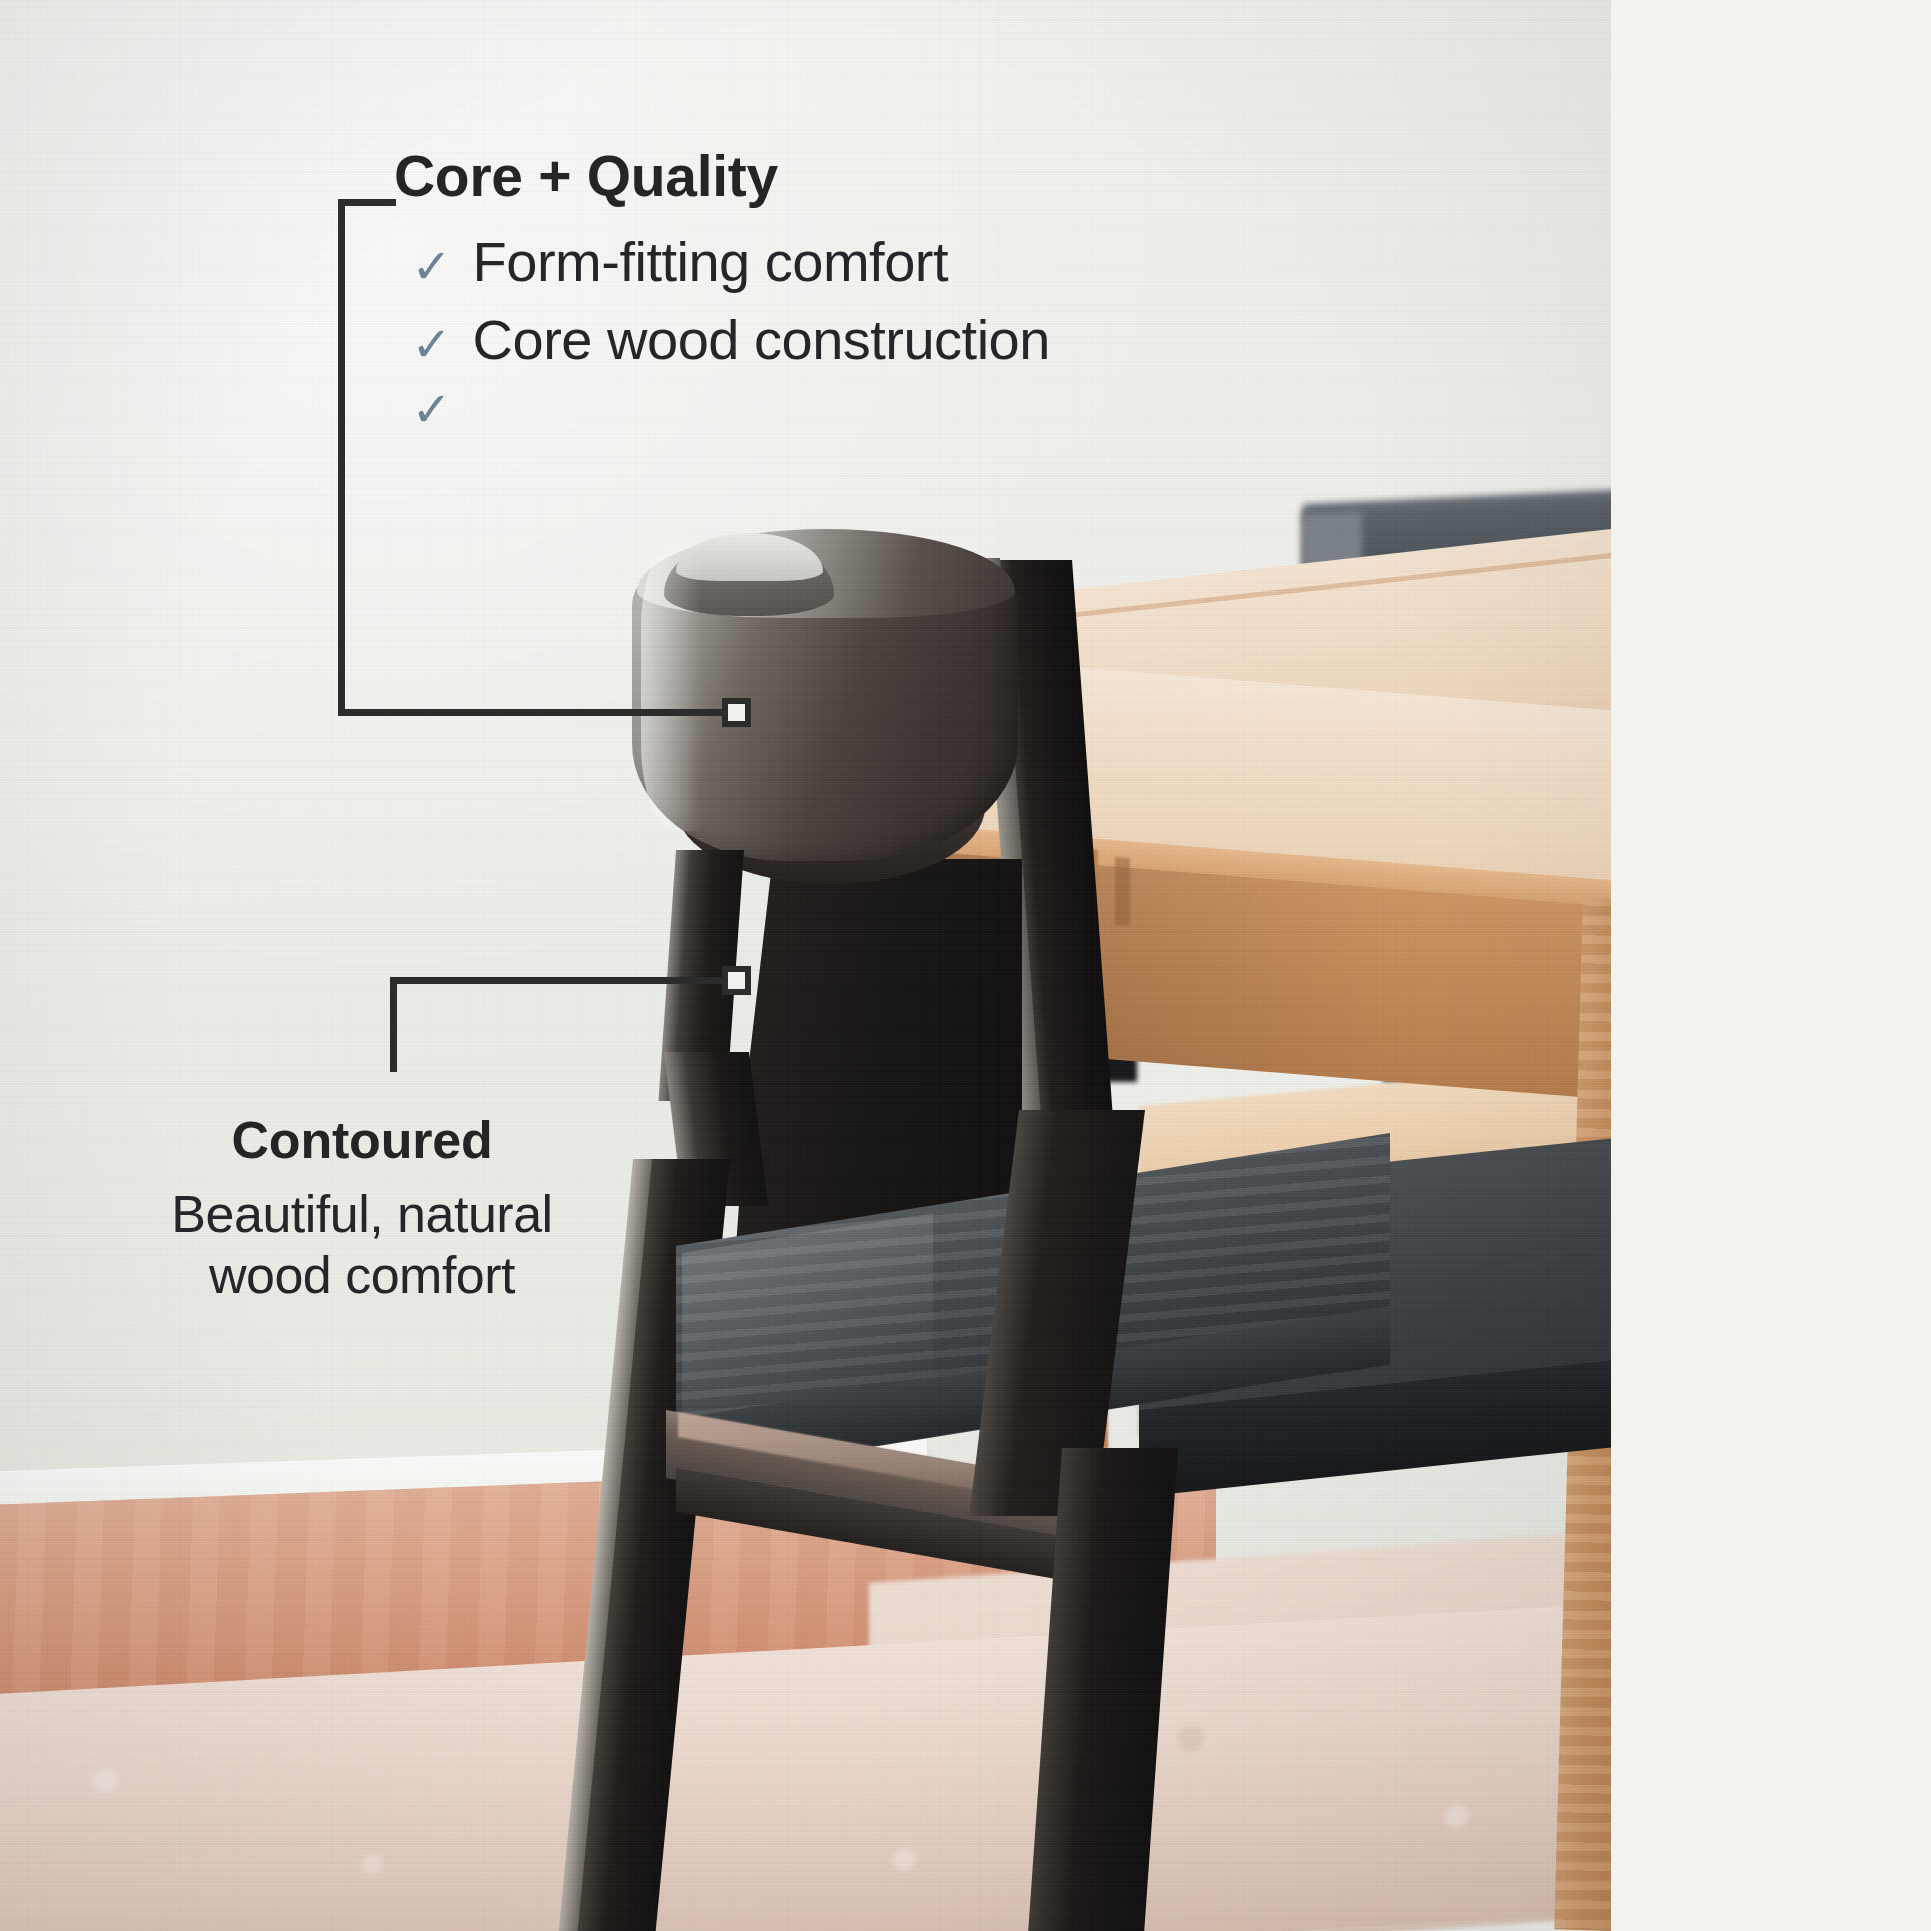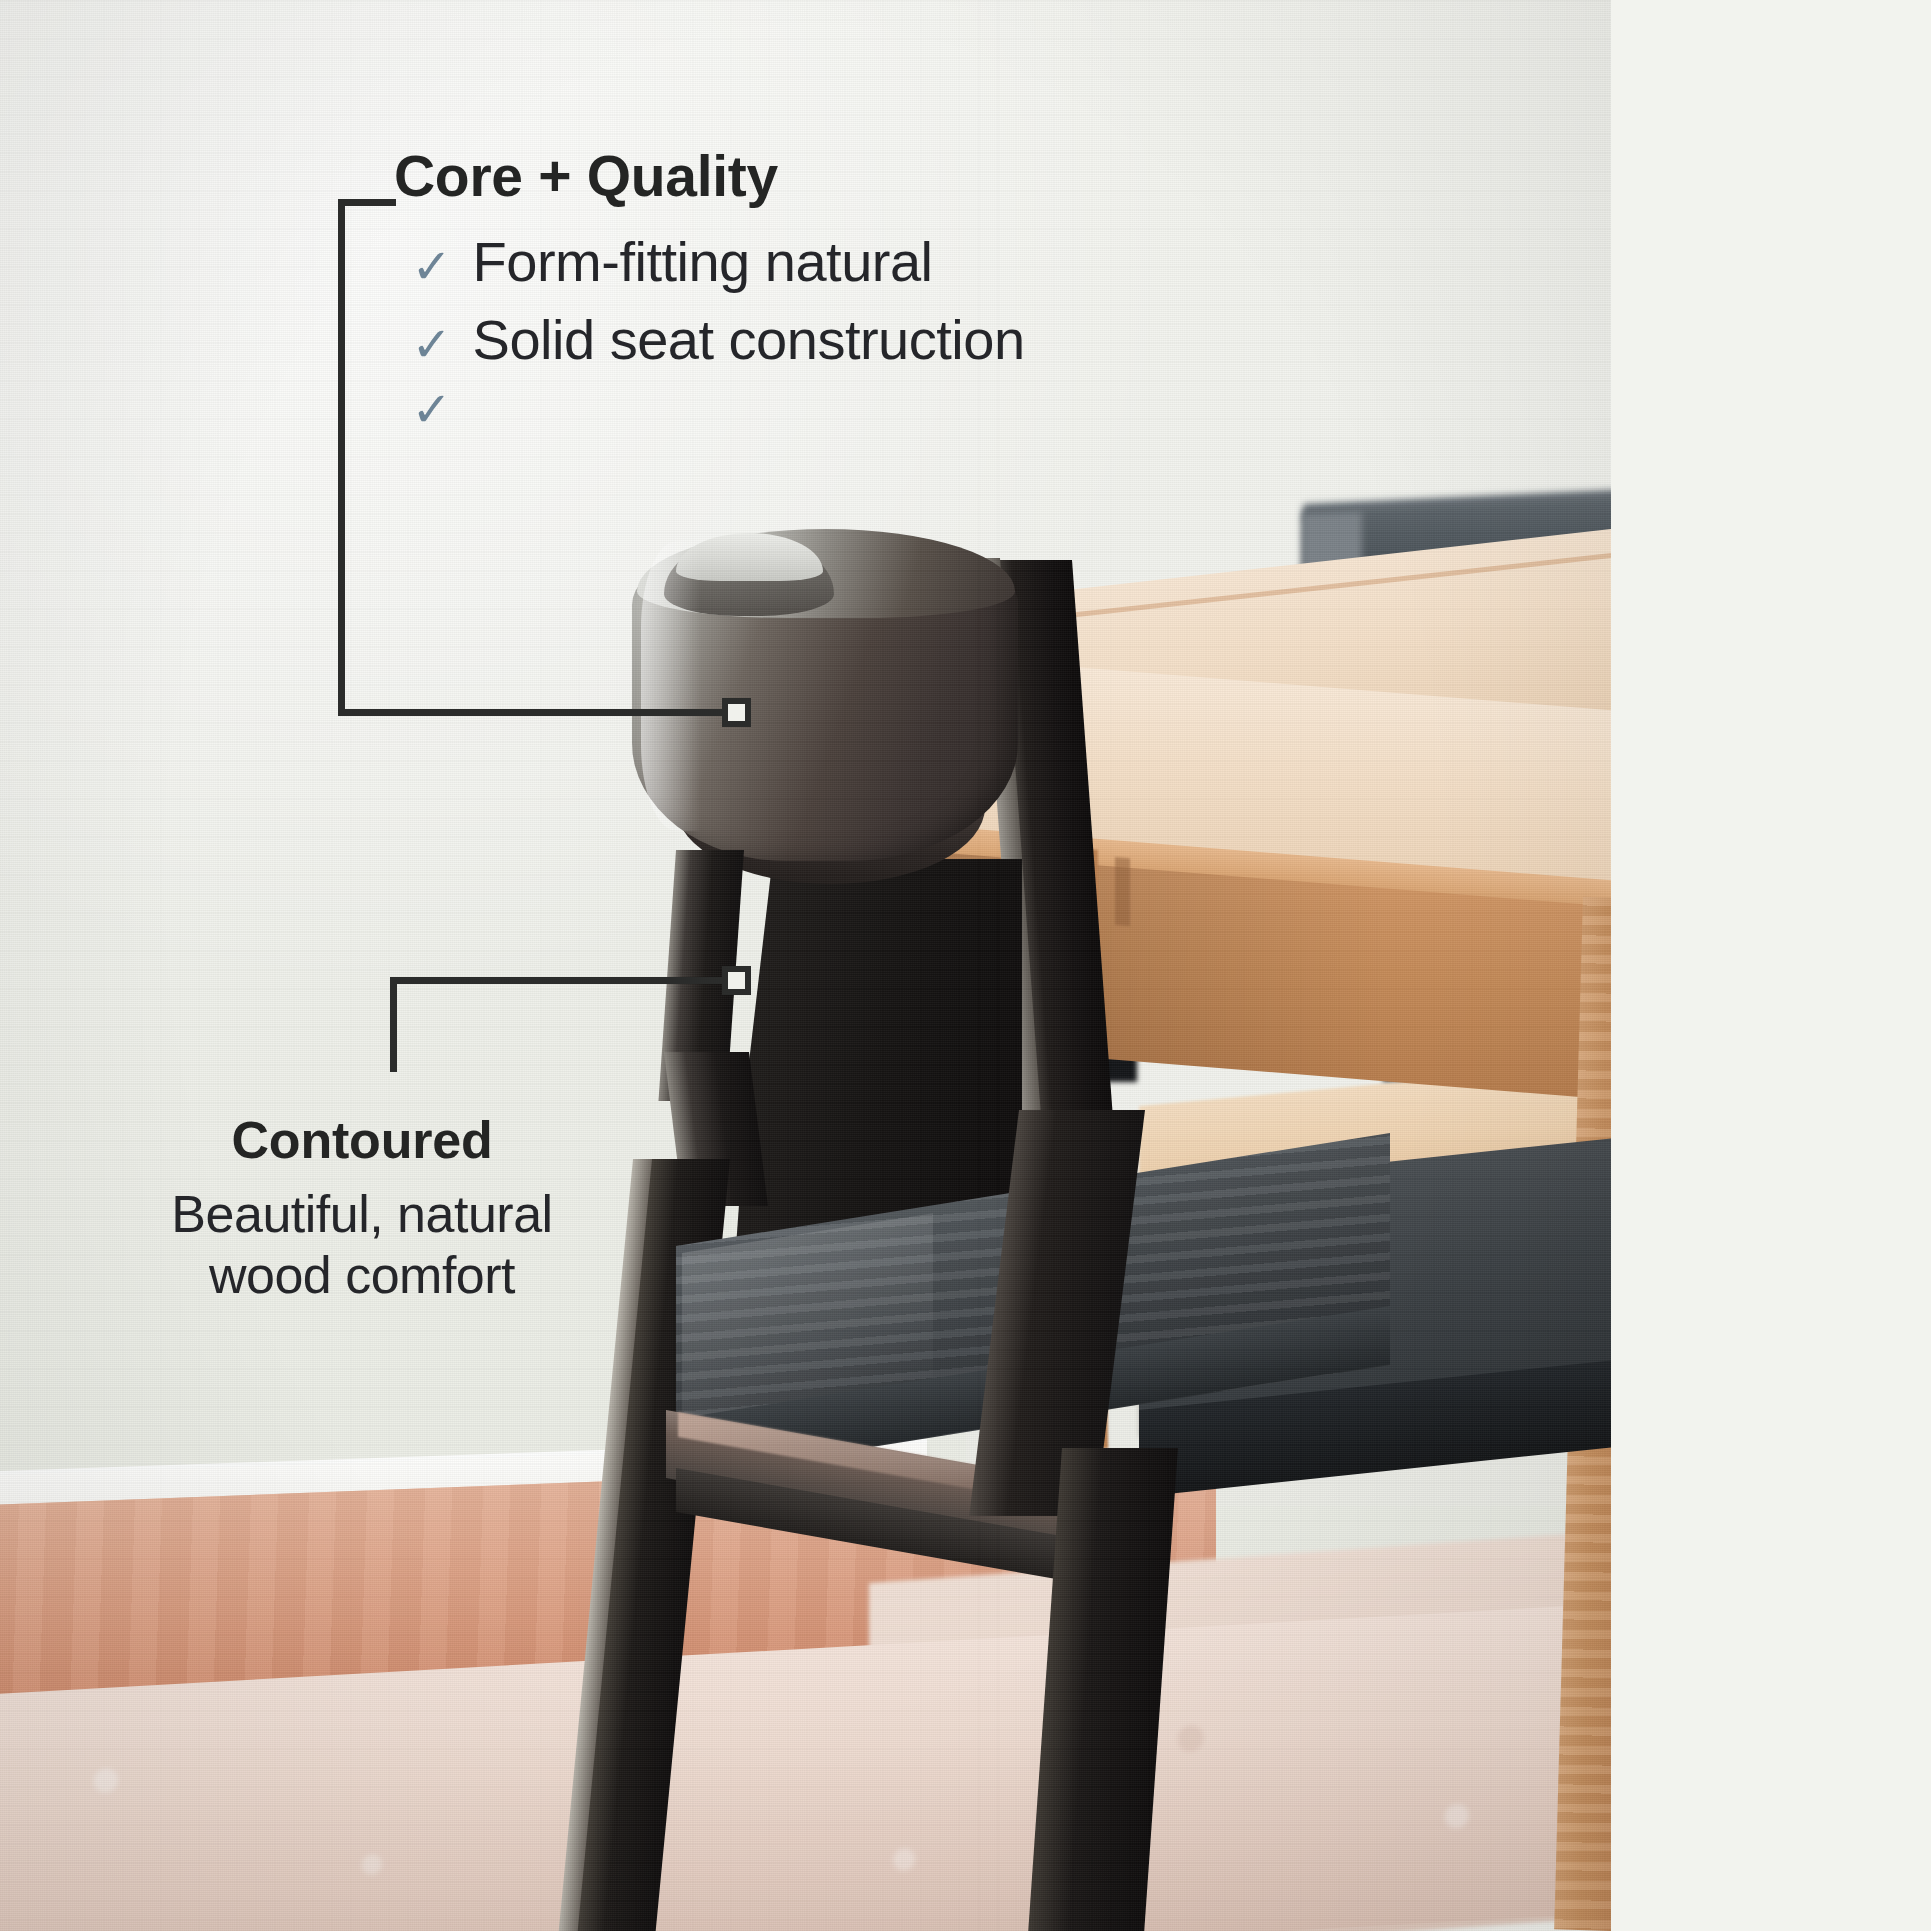--- a/index.html
+++ b/index.html
@@ -347,25 +347,25 @@
 
     <div class="conn-sq" style="left:722px;top:966px;"></div>
     <div class="line h-line" style="left:390px;top:977px;width:338px;"></div>
     <div class="line v-line" style="left:390px;top:977px;height:95px;"></div>
 
     <div class="block-core">
       <h2 class="core-title">Core + Quality</h2>
       <ul class="core-list">
         <li class="core-li">
           <span class="chk">✓</span>
-          <span class="li-text">Form-fitting natural</span>
+          <span class="li-text">Form-fitting comfort</span>
         </li>
         <li class="core-li">
           <span class="chk">✓</span>
-          <span class="li-text">Solid seat construction</span>
+          <span class="li-text">Core wood construction</span>
         </li>
         <li class="core-li">
           <span class="chk">✓</span>
         </li>
       </ul>
     </div>
 
     <div class="block-high">
       <h2 class="high-title">Contoured</h2>
       <div class="high-body">Beautiful, natural</div>

